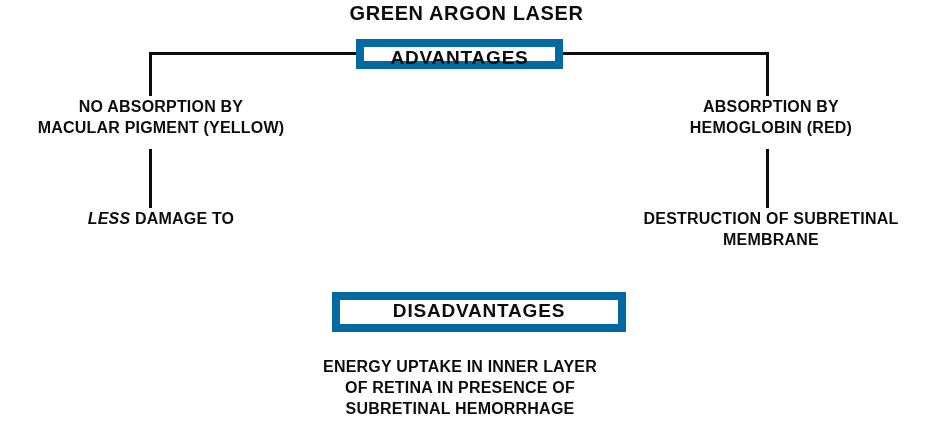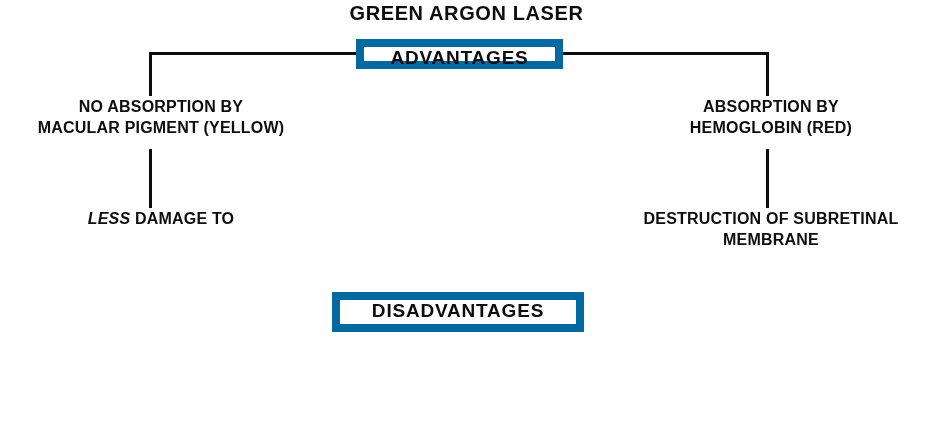--- a/index.html
+++ b/index.html
@@ -37,21 +37,21 @@
   }
   .box-advantages {
     left: 356px;
     top: 39px;
     width: 207px;
     height: 30px;
   }
   .box-disadvantages {
     left: 332px;
     top: 292px;
-    width: 252px;
+    width: 294px;
     height: 40px;
   }
   .box-label {
     font-size: 19px;
     font-weight: bold;
     letter-spacing: 0.8px;
     white-space: nowrap;
   }
   .line {
     position: absolute;
@@ -115,14 +115,19 @@
 
   <div class="text-block tb-right-effect">
     <div class="ln">DESTRUCTION OF SUBRETINAL</div>
     <div class="ln">MEMBRANE</div>
   </div>
 
   <div class="node-box box-disadvantages">
     <span class="box-label">DISADVANTAGES</span>
   </div>
 
+  <div class="text-block tb-bottom">
+    <div class="ln">ENERGY UPTAKE IN INNER LAYER</div>
+    <div class="ln">OF RETINA IN PRESENCE OF</div>
+    <div class="ln">SUBRETINAL HEMORRHAGE</div>
+  </div>
 
 </div>
 
 </body></html>

